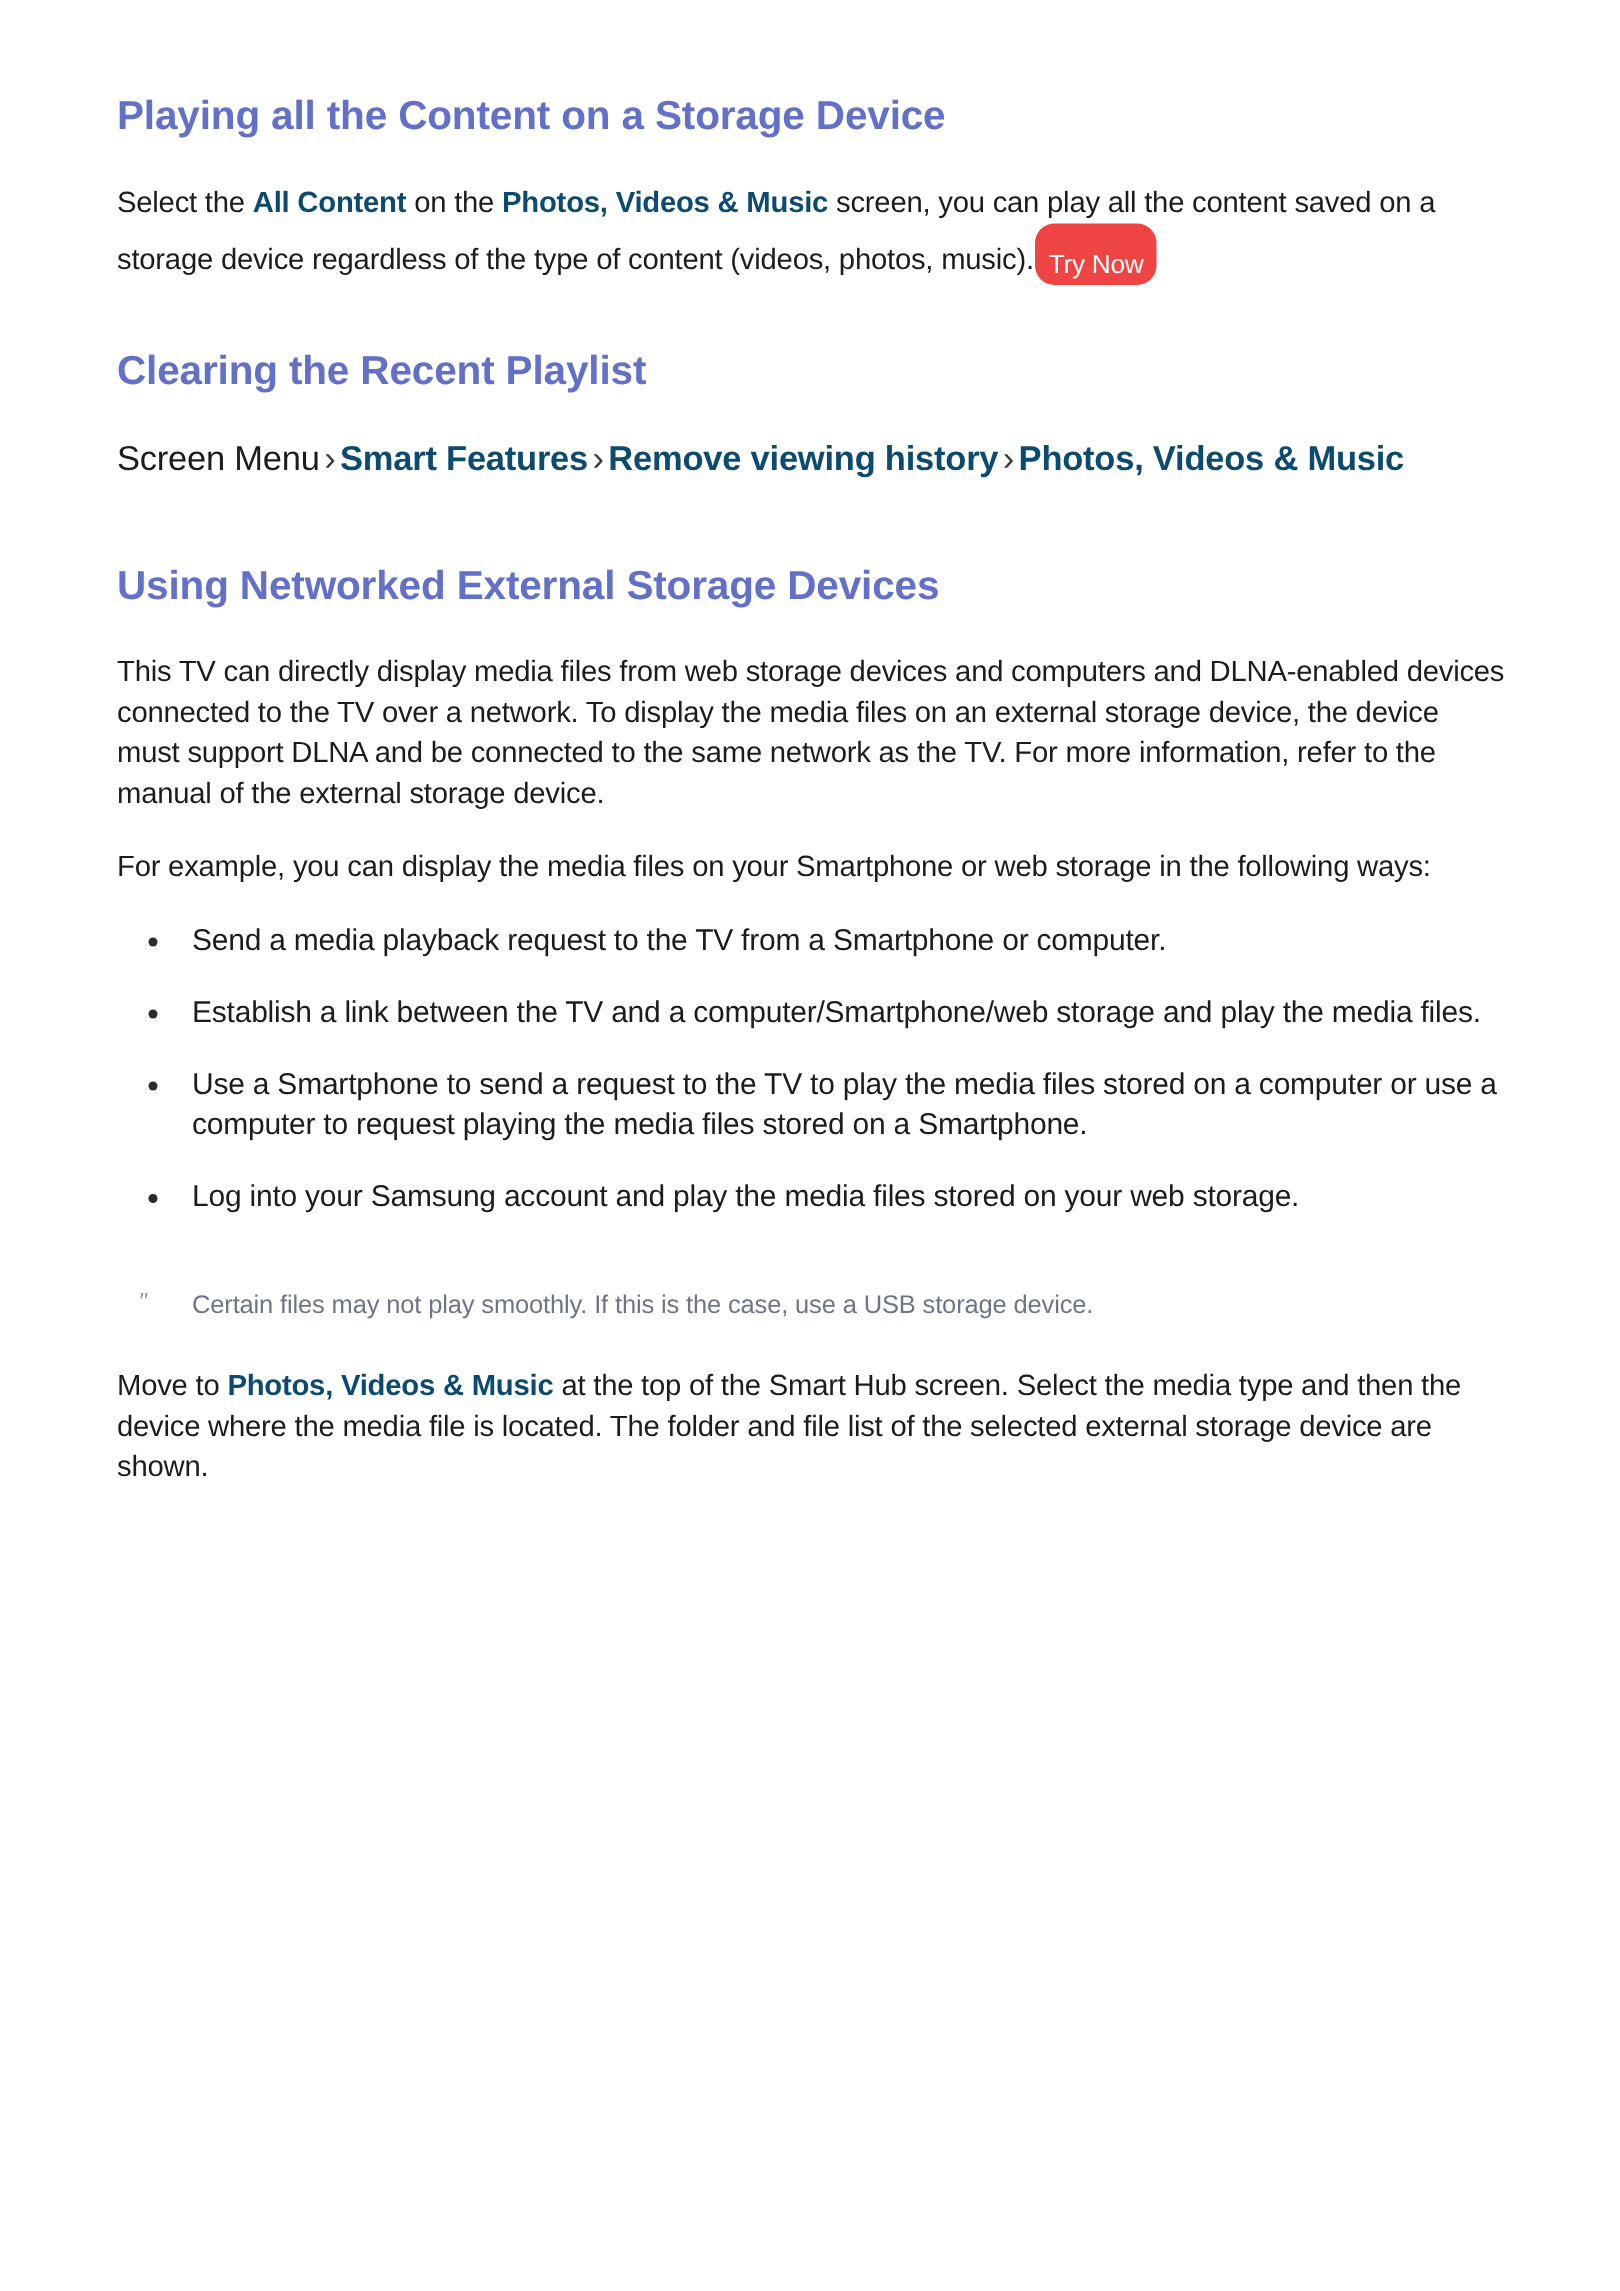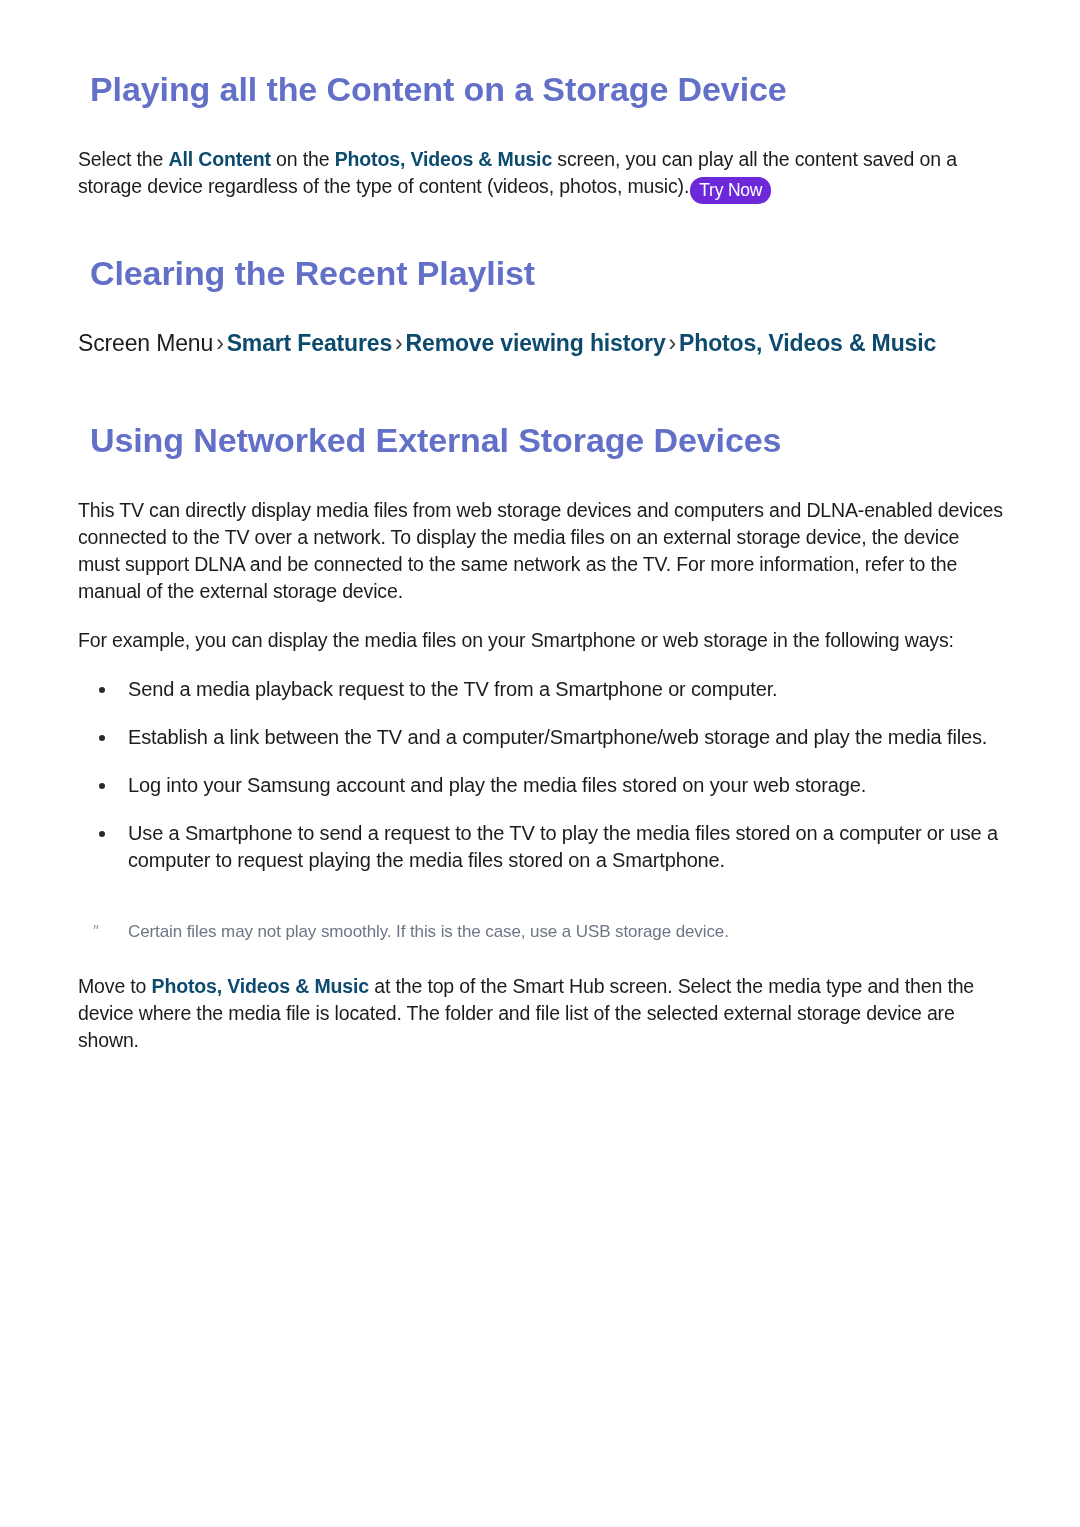--- a/index.html
+++ b/index.html
@@ -25,24 +25,24 @@
 
   .content {
     position: absolute;
     left: 78px;
     top: 60px;
     width: 925px;
   }
 
   
   h1.section-heading {
-    font-size: 34px;
+    font-size: 27px;
     font-weight: bold;
     color: #6370c8;
-    margin: 12px;
+    margin: 0;
     padding: 0;
     letter-spacing: -0.1px;
     line-height: 34px;
   }
   .h-gap-1 { height: 28px; }
 
   
   p.body-text {
     font-size: 19.5px;
     line-height: 27px;
@@ -59,26 +59,26 @@
 
   .sep {
     color: #3b3b3b;
     font-weight: normal;
     padding: 0 3px;
   }
 
   
   .try-now {
     display: inline-block;
-    background: #6d28d9;
+    background: #ef4444;
     color: #ffffff;
     font-size: 17.5px;
     font-weight: normal;
     line-height: 24px;
-    padding: 1px 9px 2px 9px;
+    padding: 15px 9px 2px 9px;
     border-radius: 13px;
     vertical-align: -3px;
     letter-spacing: -0.2px;
     margin-left: 1px;
   }
 
   
   p.breadcrumb {
     font-size: 23px;
     line-height: 27px;
@@ -189,25 +189,25 @@
       <li>
         <span class="dot"></span>
         <span>Send a media playback request to the TV from a Smartphone or computer.</span>
       </li>
       <li>
         <span class="dot"></span>
         <span>Establish a link between the TV and a computer/Smartphone/web storage and play the media files.</span>
       </li>
       <li>
         <span class="dot"></span>
+        <span>Use a Smartphone to send a request to the TV to play the media files stored on a computer or use a computer to request playing the media files stored on a Smartphone.</span>
+      </li>
+      <li>
+        <span class="dot"></span>
         <span>Log into your Samsung account and play the media files stored on your web storage.</span>
-      </li>
-      <li>
-        <span class="dot"></span>
-        <span>Use a Smartphone to send a request to the TV to play the media files stored on a computer or use a computer to request playing the media files stored on a Smartphone.</span>
       </li>
     </ul>
 
     <div class="gap-lg"></div>
 
     <ul class="notes">
       <li>
         <span class="quote">ʺ</span>
       </li>
       <li>

